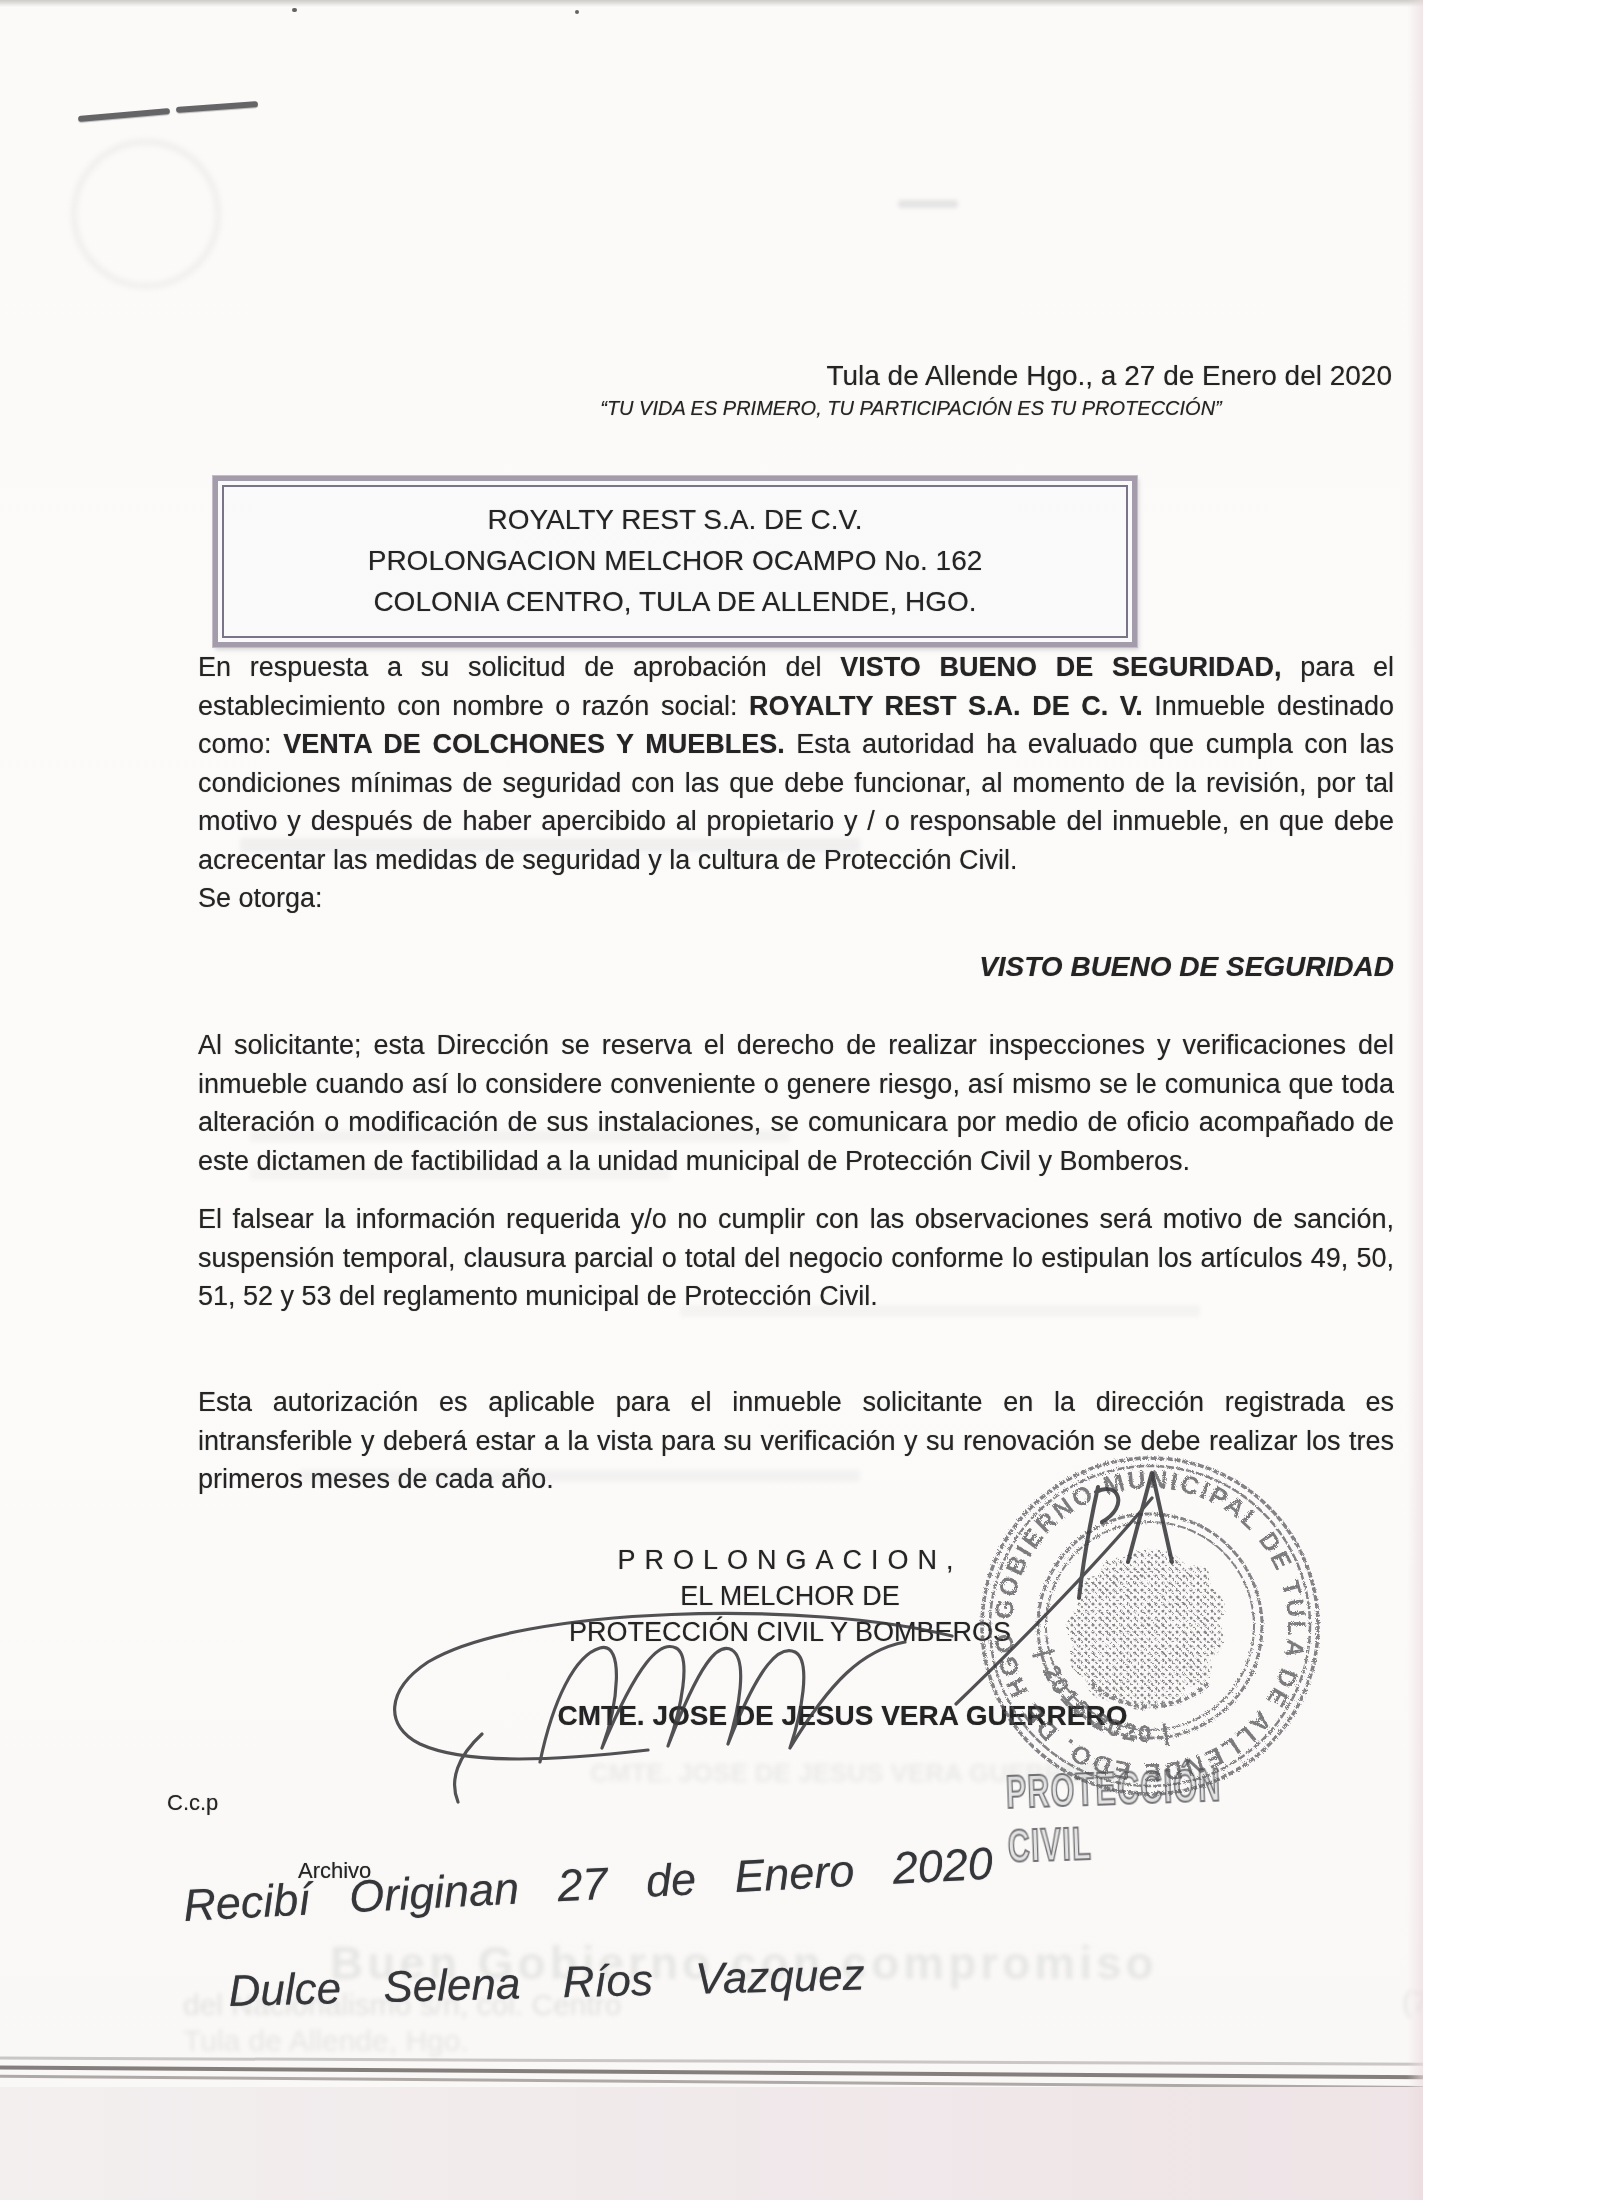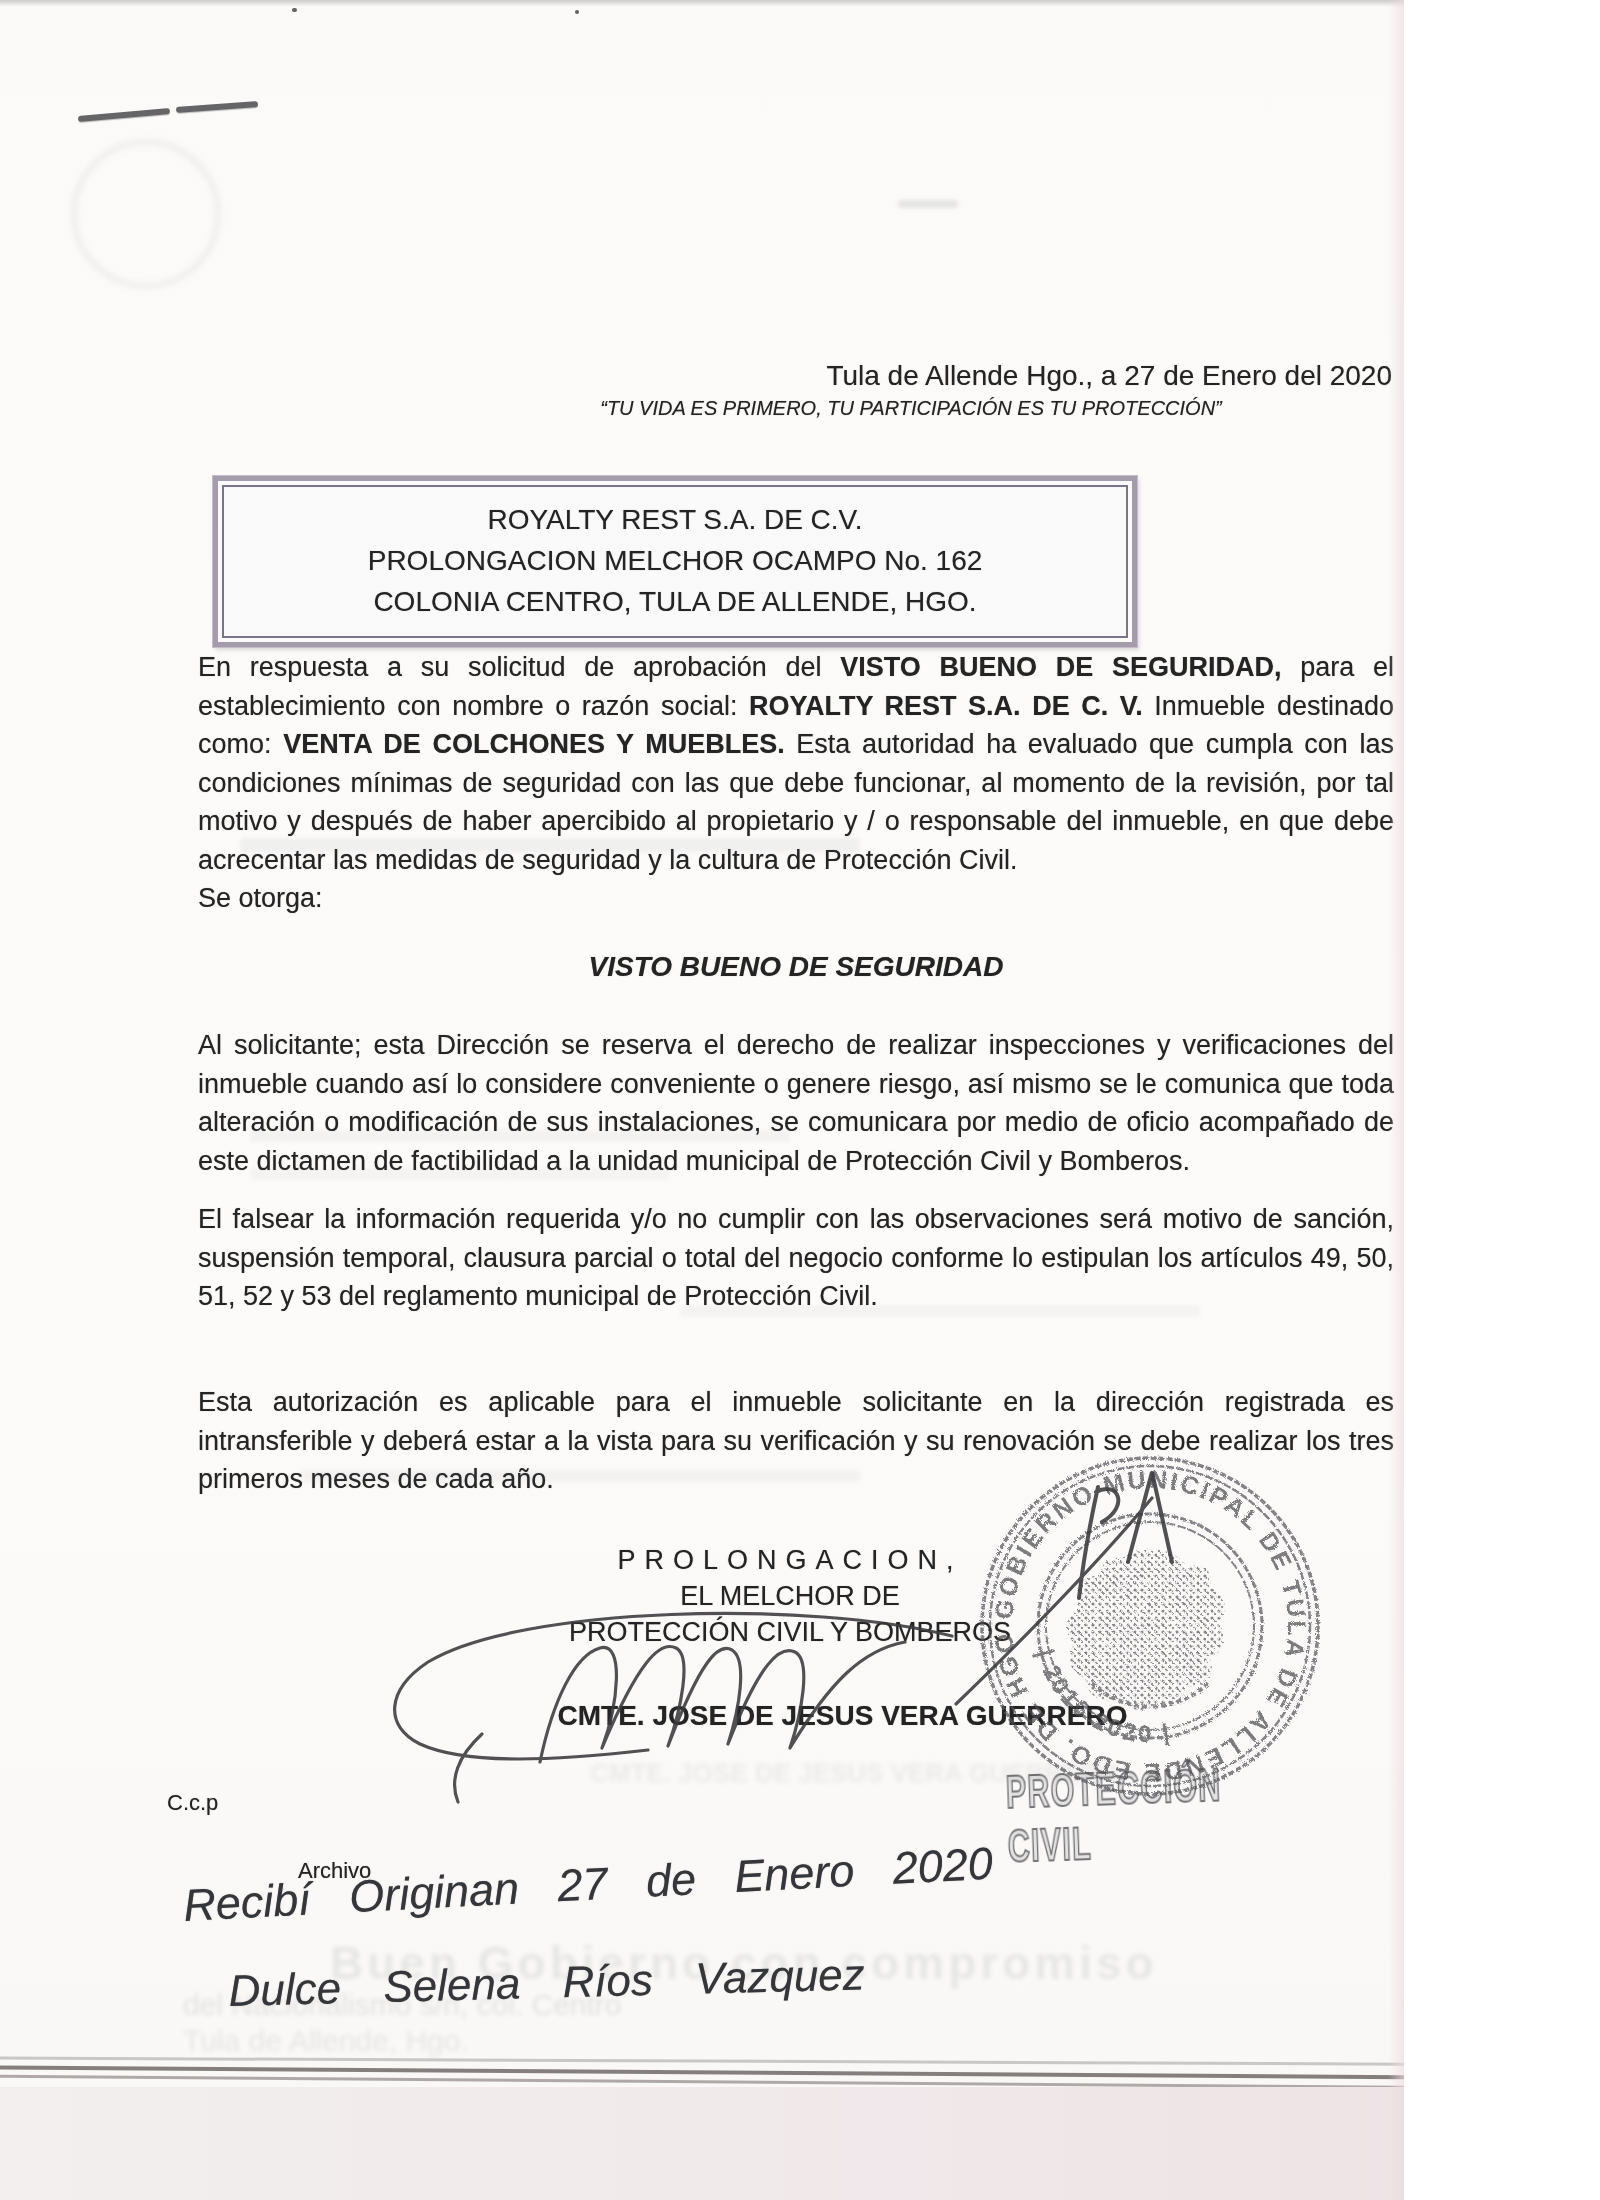--- a/index.html
+++ b/index.html
@@ -1,40 +1,40 @@
 <!DOCTYPE html>
 <html><head>
 <meta charset="utf-8">
 <style>
   html,body{margin:0;padding:0;}
   #page{
     position:relative;width:1404px;height:2200px;overflow:hidden;
     background:linear-gradient(180deg,#fbfaf8 0%,#fcfbfa 60%,#faf8f7 94%);
-    font-family:"Liberation Sans",sans-serif;color:#222;
+    font-family:"Liberation Sans",sans-serif;color:#222;padding-left:19px;
   }
   .abs{position:absolute;}
   .doc-text{color:#242424;text-shadow:0 0 1px rgba(30,30,30,.45);}
   .b{font-weight:bold;}
   
   #top-strip{top:0;left:0;width:1600px;height:7px;background:linear-gradient(180deg,rgba(150,146,142,.45),rgba(150,146,142,0));}
   .speck{background:#3c3c3c;border-radius:2px;opacity:.8;}
   
   .staple{height:6px;background:#4c4c50;border-radius:3px;opacity:.85;box-shadow:0 1px 1px rgba(0,0,0,.3);}
   #ghost-circle{top:140px;left:72px;width:140px;height:140px;border:4px solid rgba(150,140,150,.16);border-radius:50%;filter:blur(3px);}
   
   #date-line{top:360px;left:600px;width:792px;text-align:right;font-size:28px;}
   #slogan{top:397px;left:430px;width:962px;text-align:center;font-size:20px;font-style:italic;}
   
   #recipient-box{top:476px;left:213px;width:906px;border:5px solid #a49cab;outline:1px solid #c4bcc9;padding:4px;background:rgba(250,248,250,.6);box-shadow:2px 3px 4px rgba(120,110,125,.25);}
   #recipient-inner{border:2px solid #7b7387;padding:12px 8px 14px 8px;text-align:center;font-weight:normal;font-size:28px;line-height:41px;}
   
   .para{left:198px;width:1196px;font-size:27px;line-height:38.5px;text-align:justify;}
   #p1{top:648px;}
   #se-otorga{margin-top:0;text-align:left;}
-  #heading{top:951px;left:198px;width:1196px;text-align:center;font-weight:bold;font-style:italic;font-size:28px;}
+  #heading{top:951px;left:198px;width:1196px;text-align:right;font-weight:bold;font-style:italic;font-size:28px;}
   #p2{top:1026px;}
   #p3{top:1200px;}
   #p4{top:1383px;}
   
   #closing{top:1542px;left:470px;width:640px;text-align:center;font-size:27px;line-height:36px;}
   #closing-line1{letter-spacing:9px;}
   #sig-name{top:1700px;left:495px;width:695px;text-align:center;font-weight:bold;font-size:28px;}
   
   #ccp{top:1790px;left:167px;font-size:22px;}
   #archivo{top:1858px;left:298px;font-size:22px;}

